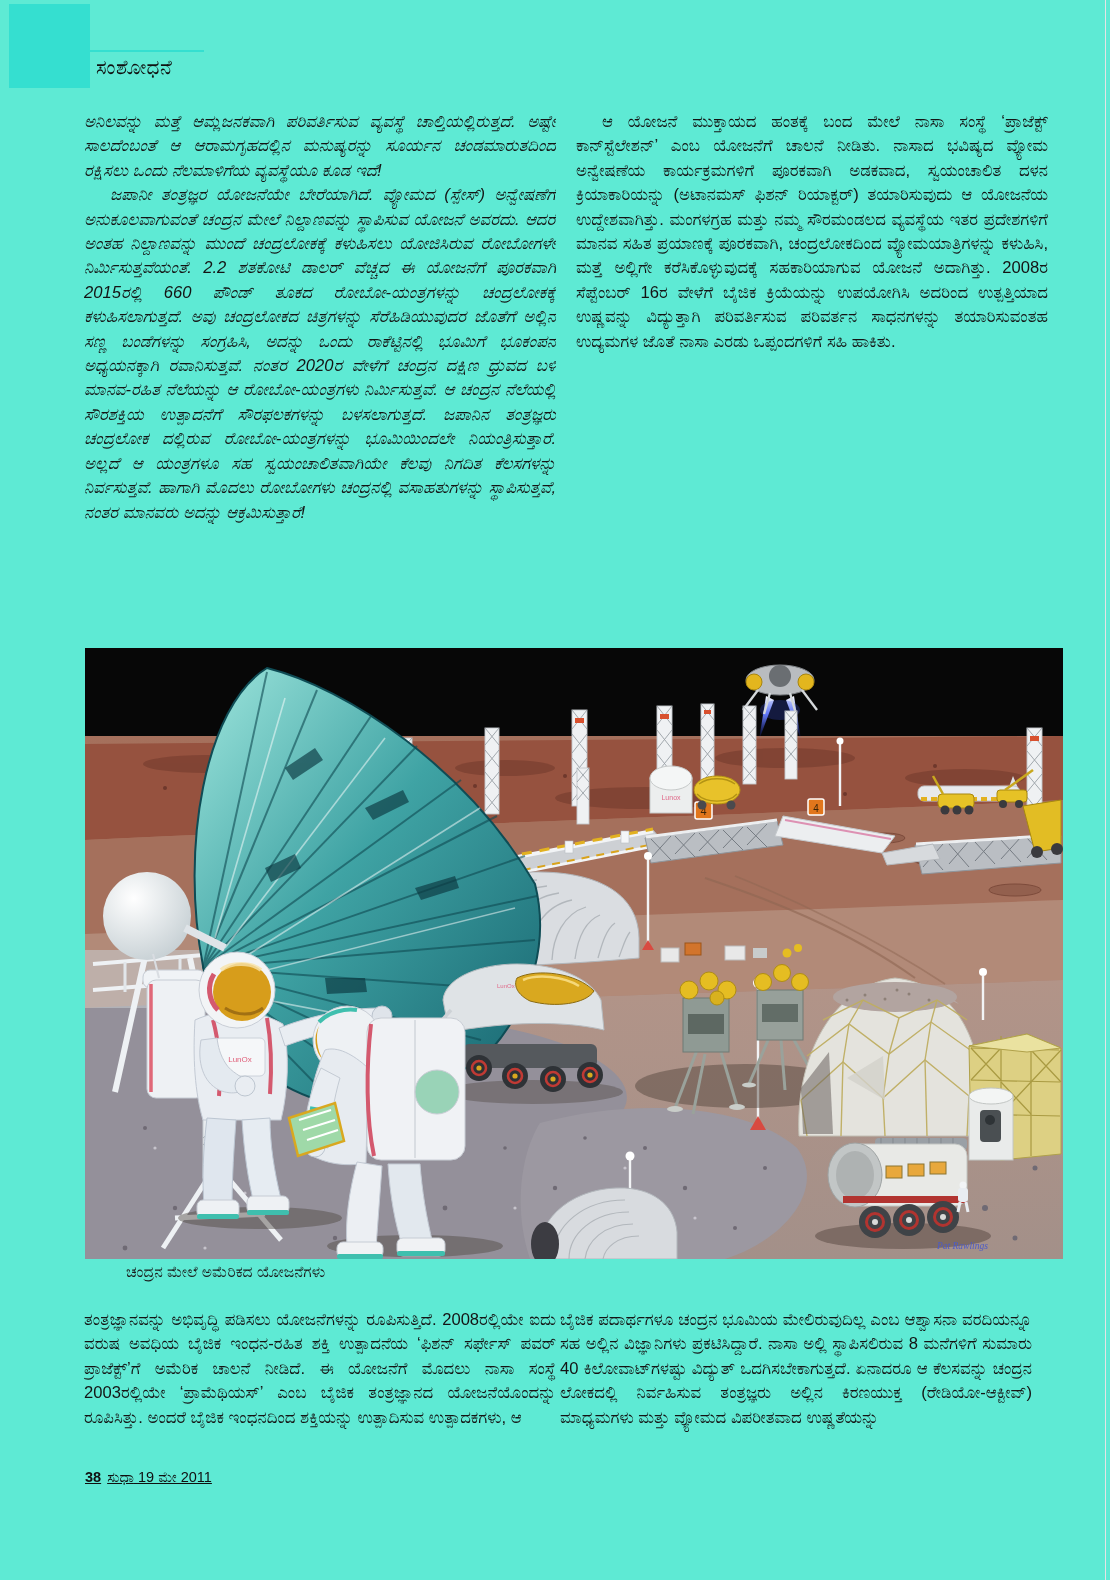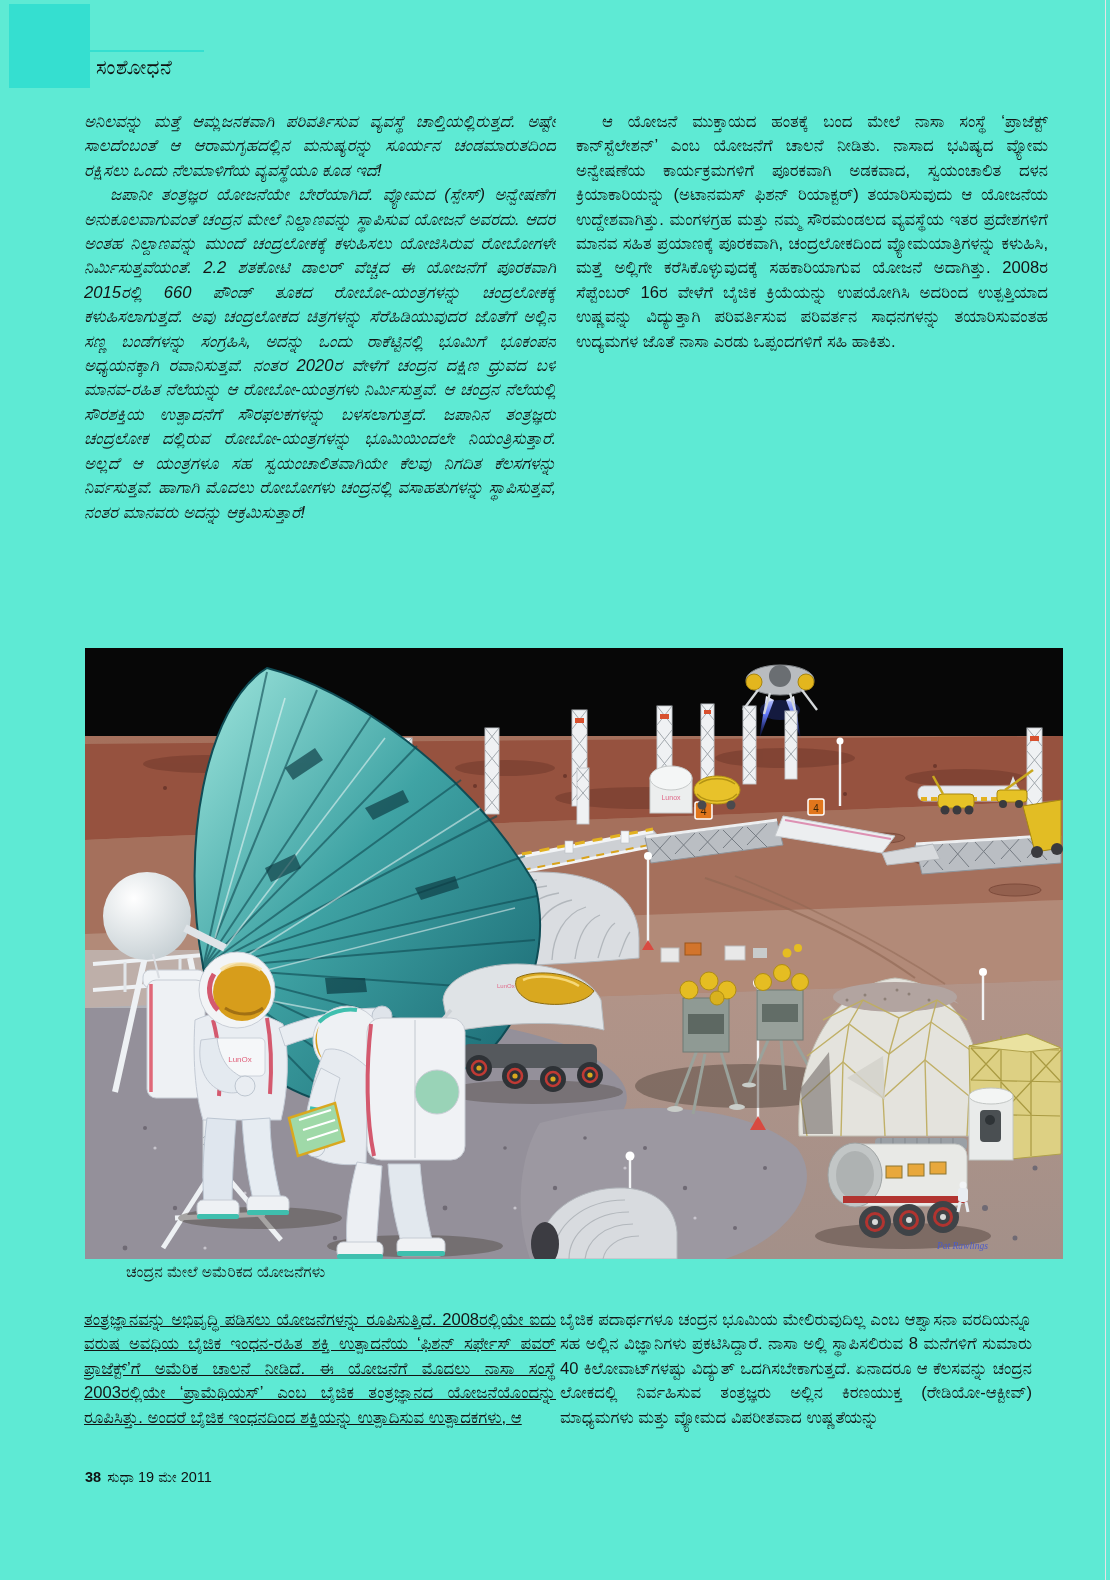--- a/index.html
+++ b/index.html
@@ -6,26 +6,26 @@
   .page{position:relative;width:1110px;height:1580px;background:#5eead4;overflow:hidden;
         font-family:"Liberation Sans", sans-serif;color:#141414;}
   .kicker-square{position:absolute;left:9px;top:4px;width:81px;height:84px;background:#35dfd0;}
   .kicker-line{position:absolute;left:90px;top:50px;width:114px;height:2px;background:#35dfd0;}
   .section-title{position:absolute;left:96px;top:56px;font-size:20px;color:#101010;letter-spacing:.4px;}
   .col{position:absolute;width:472px;font-size:16.6px;line-height:24.4px;text-align:justify;overflow:hidden;}
   .col p{margin:0;}
   .col p.indent{text-indent:26px;}
   #col-tl{left:84px;top:110px;height:518px;font-style:italic;}
   #col-tr{left:576px;top:110px;height:518px;}
-  #col-bl{left:84px;top:1308px;height:158px;text-decoration:underline;}
+  #col-bl{left:84px;top:1308px;height:158px;}
   #col-br{left:560px;top:1308px;height:158px;}
   .photo{position:absolute;left:85px;top:648px;width:978px;height:611px;background:#070707;}
   .photo svg{display:block;width:100%;height:100%;}
   .caption{position:absolute;left:86px;top:1263px;font-size:15.5px;color:#1b1b1b;margin-left:40px;}
-  .footer{position:absolute;left:85px;top:1469px;font-size:14.5px;color:#101010;}
+  .footer{position:absolute;left:85px;top:1469px;font-size:14.5px;color:#101010;text-decoration:underline;}
   .footer .pg{font-weight:bold;margin-right:6px;}
   .edge-line{position:absolute;right:4px;top:0;width:1px;height:1580px;background:#e4e4e4;}
 </style>
 </head>
 <body>
 
 <div class="page">
 
   <div class="kicker-square"></div>
   <div class="kicker-line"></div>

